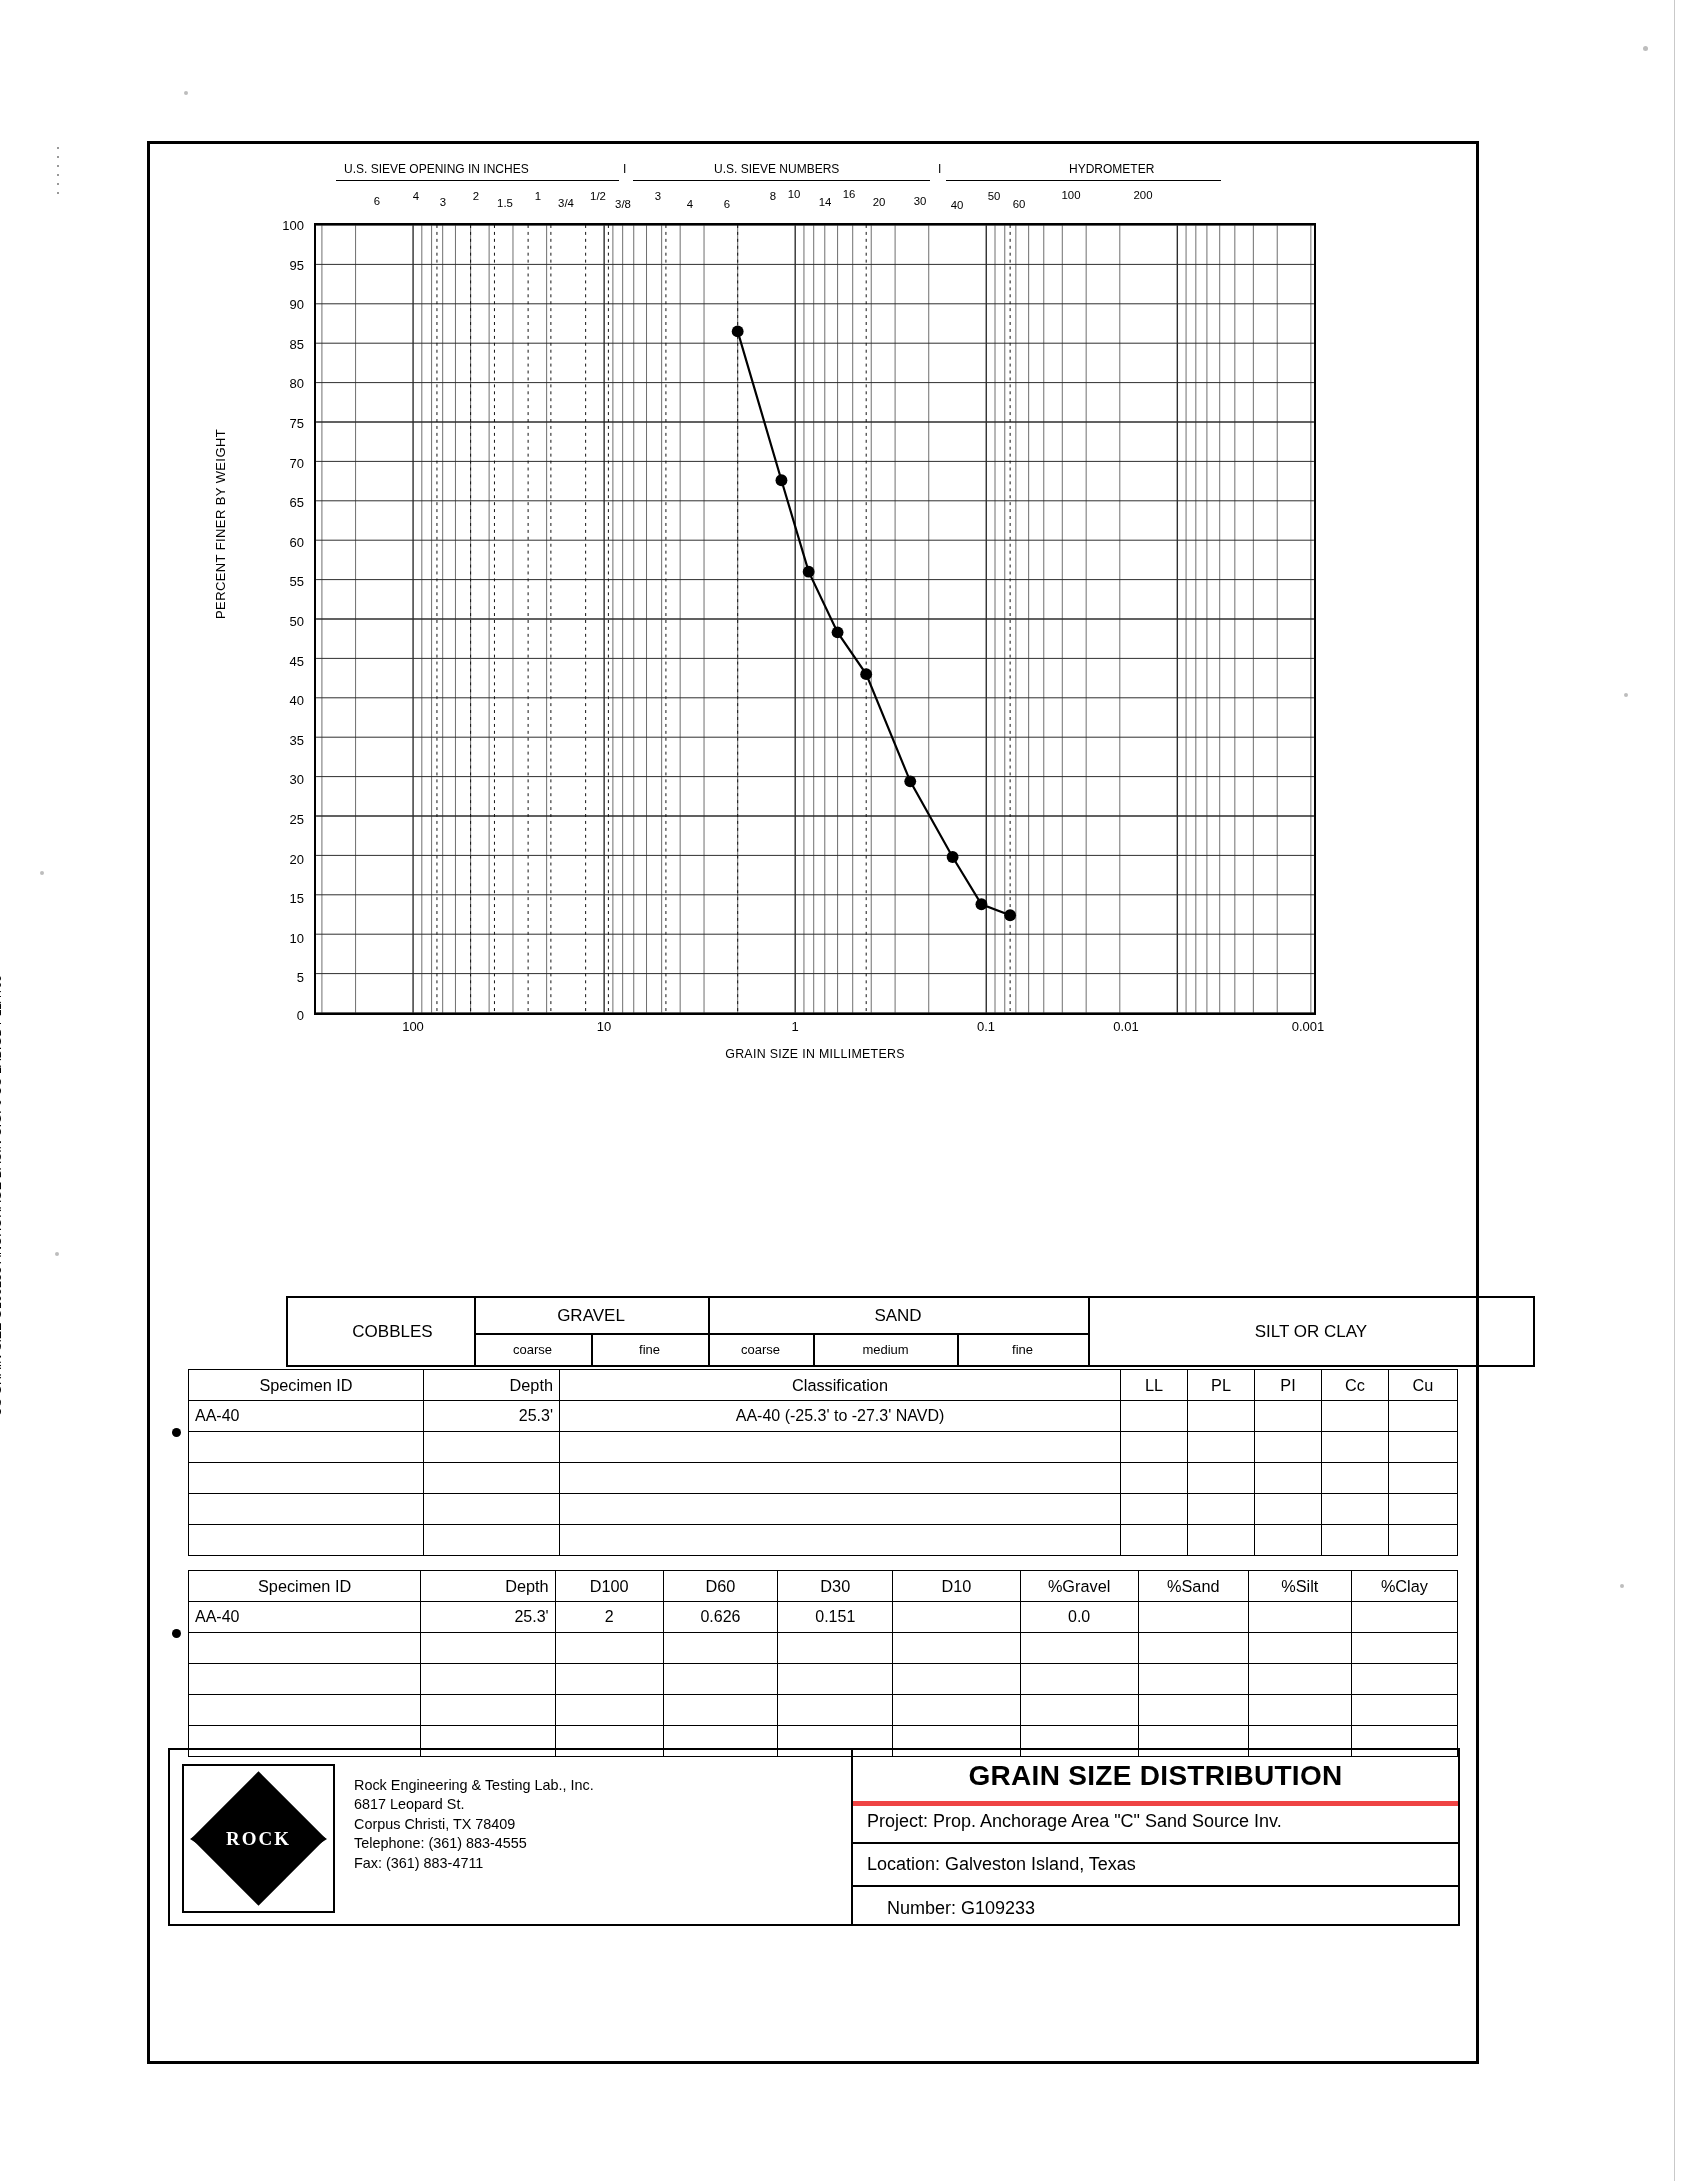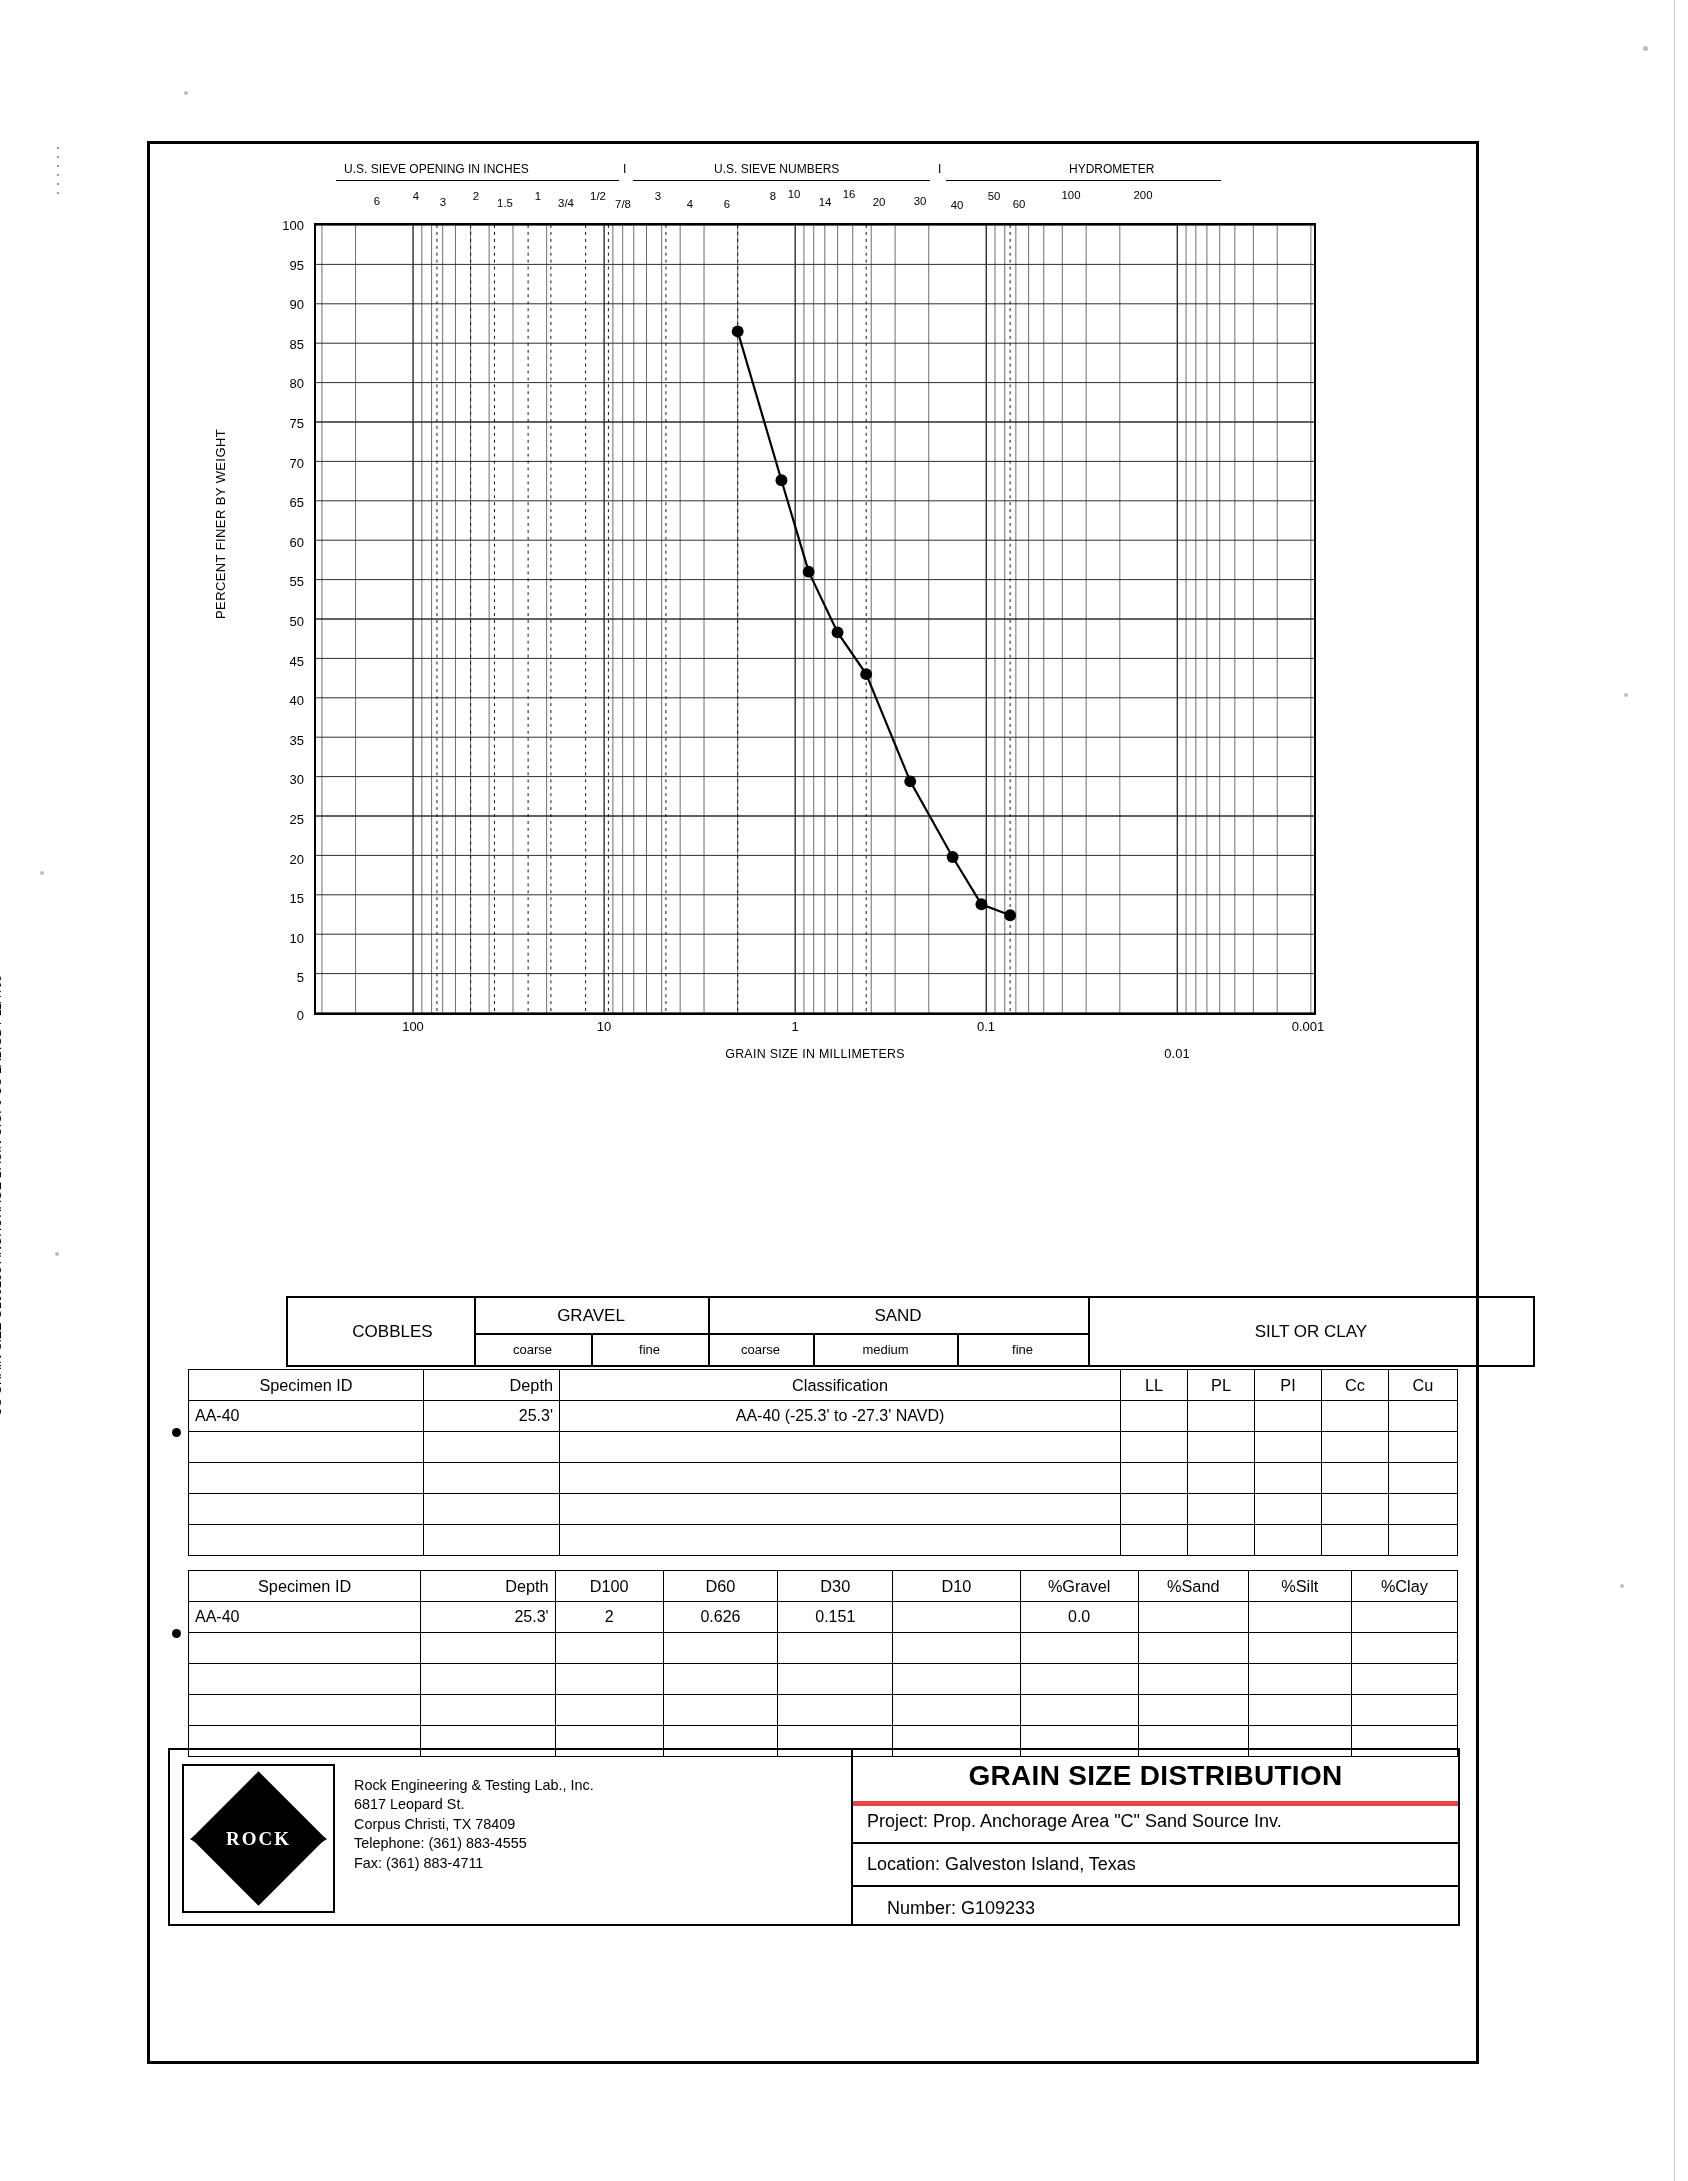--- a/index.html
+++ b/index.html
@@ -317,21 +317,21 @@
 
       <div class="sieve-ticks">
         <span class="st" style="left:150px;top:9px;">6</span>
         <span class="st" style="left:189px;top:4px;">4</span>
         <span class="st" style="left:216px;top:10px;">3</span>
         <span class="st" style="left:249px;top:4px;">2</span>
         <span class="st" style="left:278px;top:11px;">1.5</span>
         <span class="st" style="left:311px;top:4px;">1</span>
         <span class="st" style="left:339px;top:11px;">3/4</span>
         <span class="st" style="left:371px;top:4px;">1/2</span>
-        <span class="st" style="left:396px;top:12px;">7/8</span>
+        <span class="st" style="left:396px;top:12px;">3/8</span>
         <span class="st" style="left:431px;top:4px;">3</span>
         <span class="st" style="left:463px;top:12px;">4</span>
         <span class="st" style="left:500px;top:12px;">6</span>
         <span class="st" style="left:546px;top:4px;">8</span>
         <span class="st" style="left:567px;top:2px;">10</span>
         <span class="st" style="left:598px;top:10px;">14</span>
         <span class="st" style="left:622px;top:2px;">16</span>
         <span class="st" style="left:652px;top:10px;">20</span>
         <span class="st" style="left:693px;top:9px;">30</span>
         <span class="st" style="left:730px;top:13px;">40</span>
@@ -459,21 +459,21 @@
             <circle cx="672.1" cy="686.2" r="6" fill="#000"></circle>
             <circle cx="701.1" cy="697.3" r="6" fill="#000"></circle>
           </svg>
       </div>
 
       <div class="xlabels">
         <div style="left:99px;">100</div>
         <div style="left:290px;">10</div>
         <div style="left:481px;">1</div>
         <div style="left:672px;">0.1</div>
-        <div style="left:863px;margin-top:27px;">0.01</div>
+        <div style="left:812px;">0.01</div>
         <div style="left:994px;">0.001</div>
       </div>
       <div class="xtitle">GRAIN SIZE IN MILLIMETERS</div>
 
       <div class="classbar">
         <div class="cb-vline" style="left:186px;"></div>
         <div class="cb-vline" style="left:420px;"></div>
         <div class="cb-vline" style="left:800px;"></div>
         <div class="cb-hline" style="left:186px;top:35px;width:614px;"></div>
         <div class="cb-vline" style="left:303px;top:35px;bottom:0;"></div>

